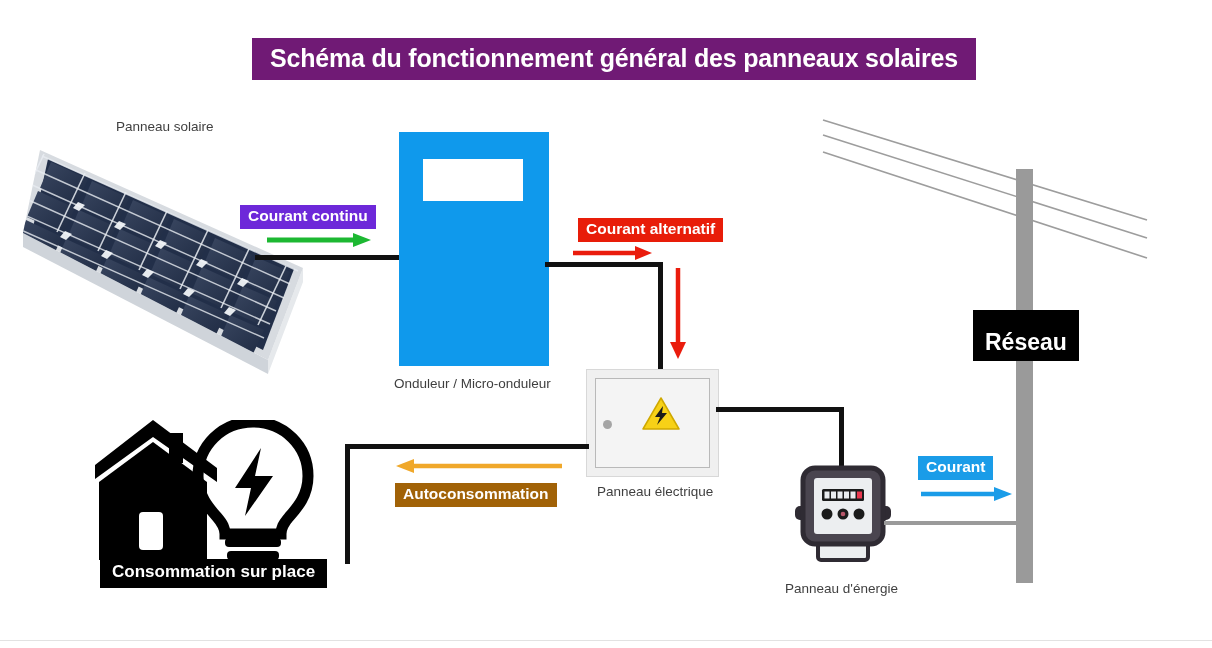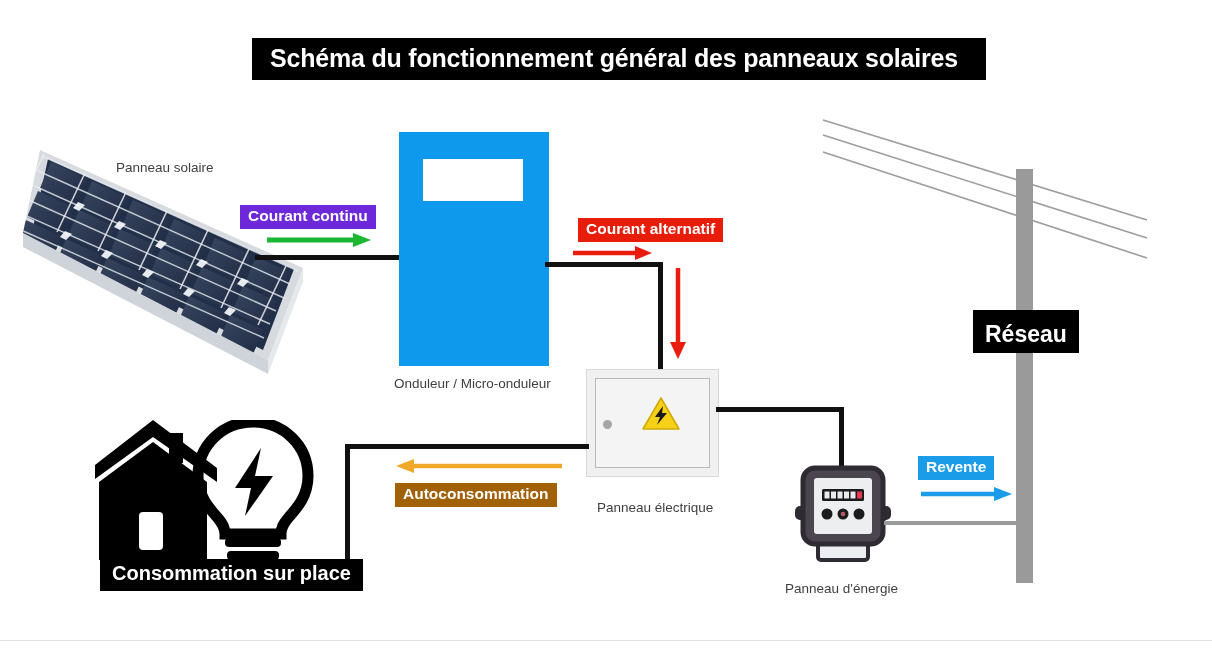--- a/index.html
+++ b/index.html
@@ -12,26 +12,26 @@
     position: relative;
     width: 1212px; height: 648px;
     background: #ffffff;
     overflow: hidden;
   }
   .abs { position: absolute; }
 
   
   #title-banner {
     left: 252px; top: 38px;
-    background: #000000;
+    background: #701a75;
     color: #ffffff;
     font-size: 25px;
     font-weight: bold;
     letter-spacing: -0.2px;
-    padding: 7px 28px 9px 18px;
+    padding: 7px 18px 9px 18px;
     white-space: nowrap;
   }
 
   
   .caption {
     color: #3f3f3f;
     font-size: 13.5px;
     white-space: nowrap;
   }
 
@@ -46,25 +46,25 @@
   }
   .badge.green  { background: #6d28d9; }
   .badge.red    { background: #e81d09; }
   .badge.orange { background: #a16207; }
   .badge.blue   { background: #1a9ce8; }
   .badge.black  { background: #000000; }
 
   #label-reseau {
     left: 973px; top: 310px;
     font-size: 23px;
-    padding: 12px 12px 7px 12px;
+    padding: 20px 12px 7px 12px;
   }
   #label-consommation {
     left: 100px; top: 559px;
-    font-size: 20px;
+    font-size: 17px;
     padding: 4px 12px 7px 12px;
   }
 
   
   .wire-h { background: #111111; height: 5px; }
   .wire-v { background: #111111; width: 5px; }
   .gridline-h { background: #9a9a9a; height: 4px; }
 
   
   .arrow-svg { display: block; }
@@ -127,21 +127,21 @@
     background: #e2e2e2;
   }
 </style>
 </head>
 <body>
 
 <div id="stage">
 
   <div class="abs badge black" id="title-banner">Schéma du fonctionnement général des panneaux solaires</div>
 
-  <div class="abs caption" style="left:116px; top:119px;margin-top:41px;">Panneau solaire</div>
+  <div class="abs caption" style="left:116px; top:119px;">Panneau solaire</div>
 
   <div class="abs" id="solar-panel-wrap">
     <svg width="300" height="260" viewBox="0 0 300 260">
       <defs>
         <linearGradient id="cellgrad" x1="0" y1="0" x2="1" y2="1">
           <stop offset="0%" stop-color="#3a4761"></stop>
           <stop offset="100%" stop-color="#1e2a42"></stop>
         </linearGradient>
         <clipPath id="panelclip">
           <polygon points="22,12 285,130 250,222 5,95"></polygon>
@@ -267,21 +267,21 @@
     <div id="electrical-panel-inner"></div>
     <div class="abs" id="panel-knob"></div>
     <div class="abs" id="hazard-icon">
       <svg width="38" height="34" viewBox="0 0 38 34">
         <polygon points="19,1 37,32 1,32" fill="#f7d117" stroke="#cfa800" stroke-width="1.5" stroke-linejoin="round"></polygon>
         <polygon points="19,5 33,29 5,29" fill="#f9de4a" opacity="0.0"></polygon>
         <polygon points="21,9 13,20 18,20 15,28 25,16 20,16" fill="#1a1a1a"></polygon>
       </svg>
     </div>
   </div>
-  <div class="abs caption" style="left:597px; top:484px;margin-top:16px;">Panneau électrique</div>
+  <div class="abs caption" style="left:597px; top:484px;">Panneau électrique</div>
 
   <div class="abs wire-h" style="left:345px; top:444px; width:244px;"></div>
   <div class="abs wire-v" style="left:345px; top:444px; height:120px;"></div>
 
   <div class="abs" style="left:396px; top:458px;">
     <svg class="arrow-svg" width="166" height="16" viewBox="0 0 166 16">
       <line x1="16" y1="8" x2="166" y2="8" stroke="#f0a82a" stroke-width="4.5"></line>
       <polygon points="18,1 18,15 0,8" fill="#f0a82a"></polygon>
     </svg>
   </div>
@@ -320,21 +320,21 @@
       <rect x="62" y="29.5" width="5" height="7" fill="#e8384f"></rect>
 
       <circle cx="32" cy="52" r="5.5" fill="#1b1b1b"></circle>
       <circle cx="48" cy="52" r="5.5" fill="#1b1b1b"></circle>
       <circle cx="64" cy="52" r="5.5" fill="#1b1b1b"></circle>
       <circle cx="48" cy="52" r="2.3" fill="#b8566a"></circle>
     </svg>
   </div>
   <div class="abs caption" style="left:785px; top:581px;">Panneau d'énergie</div>
 
-  <div class="abs badge blue" style="left:918px; top:456px;">Revente</div>
+  <div class="abs badge blue" style="left:918px; top:456px;">Courant</div>
 
   <div class="abs" style="left:921px; top:486px;">
     <svg class="arrow-svg" width="92" height="16" viewBox="0 0 92 16">
       <line x1="0" y1="8" x2="75" y2="8" stroke="#1a9ce8" stroke-width="4.5"></line>
       <polygon points="73,1 91,8 73,15" fill="#1a9ce8"></polygon>
     </svg>
   </div>
 
   <div class="abs gridline-h" style="left:884px; top:521px; width:136px;"></div>
 

